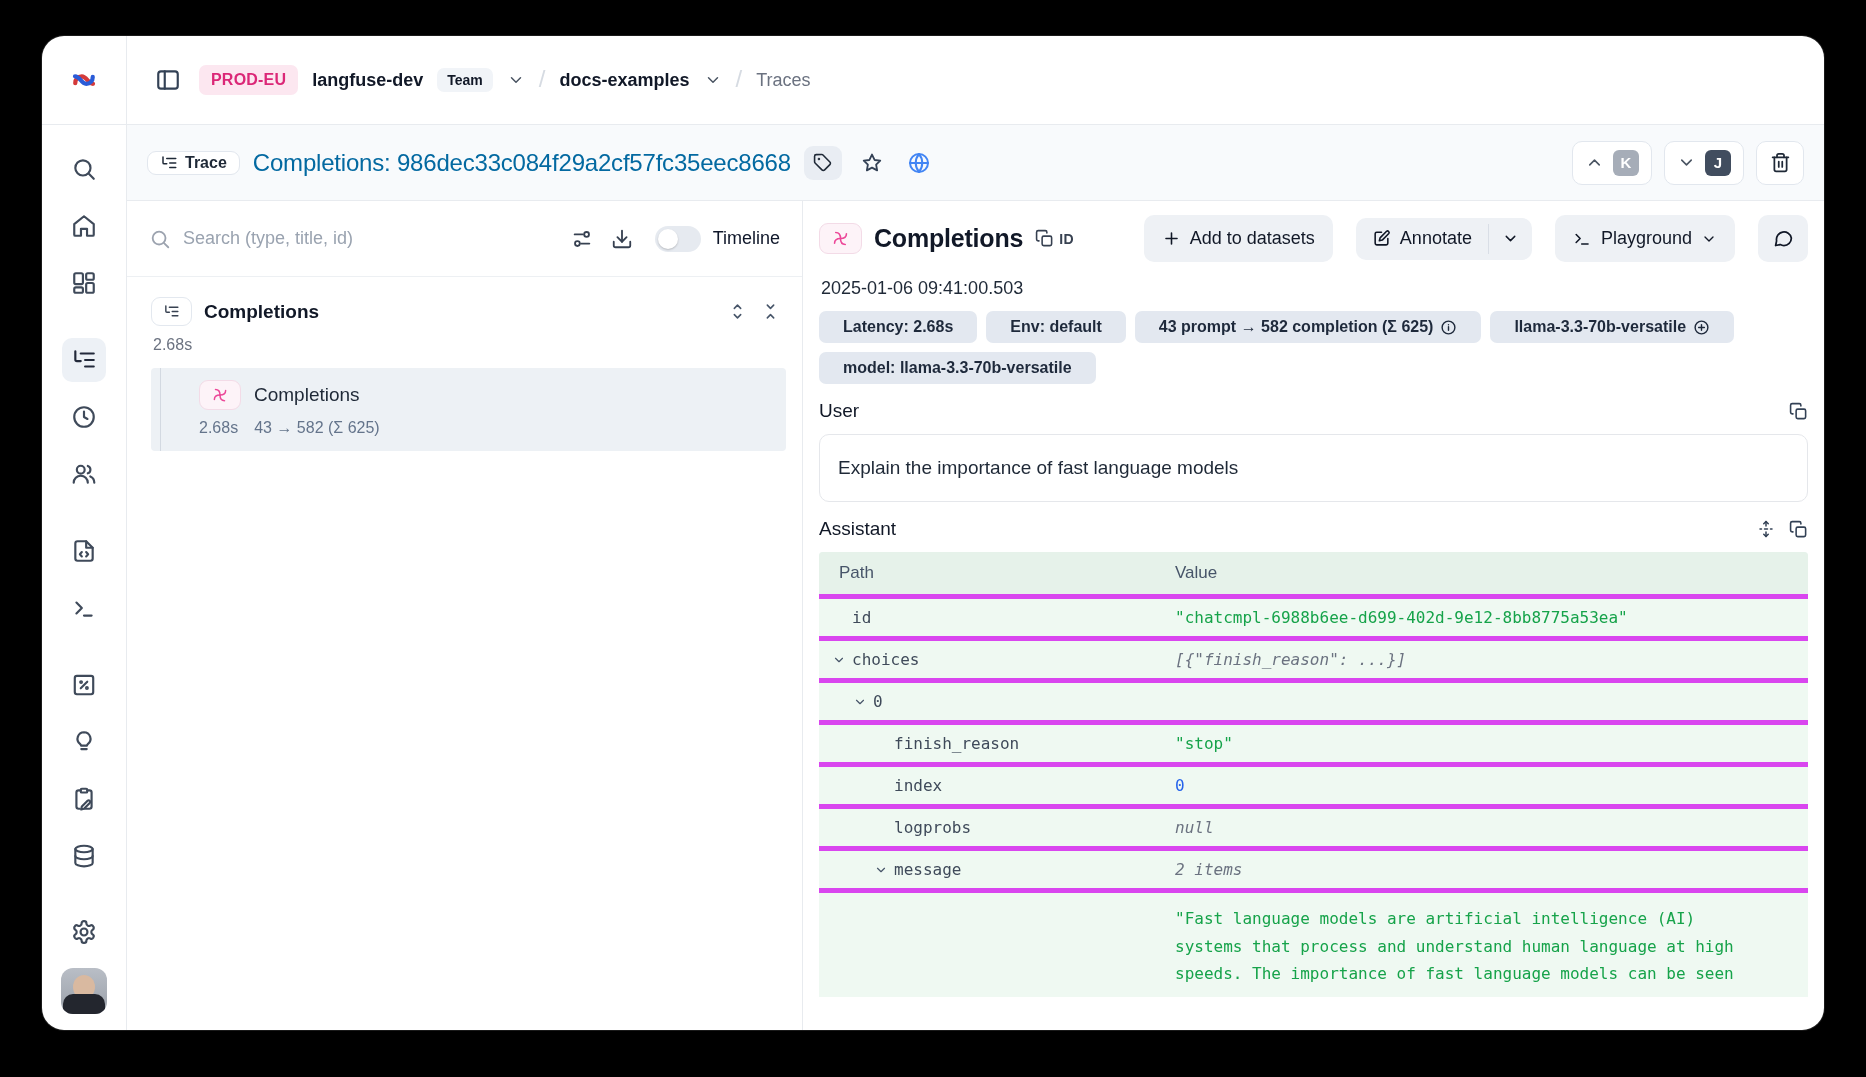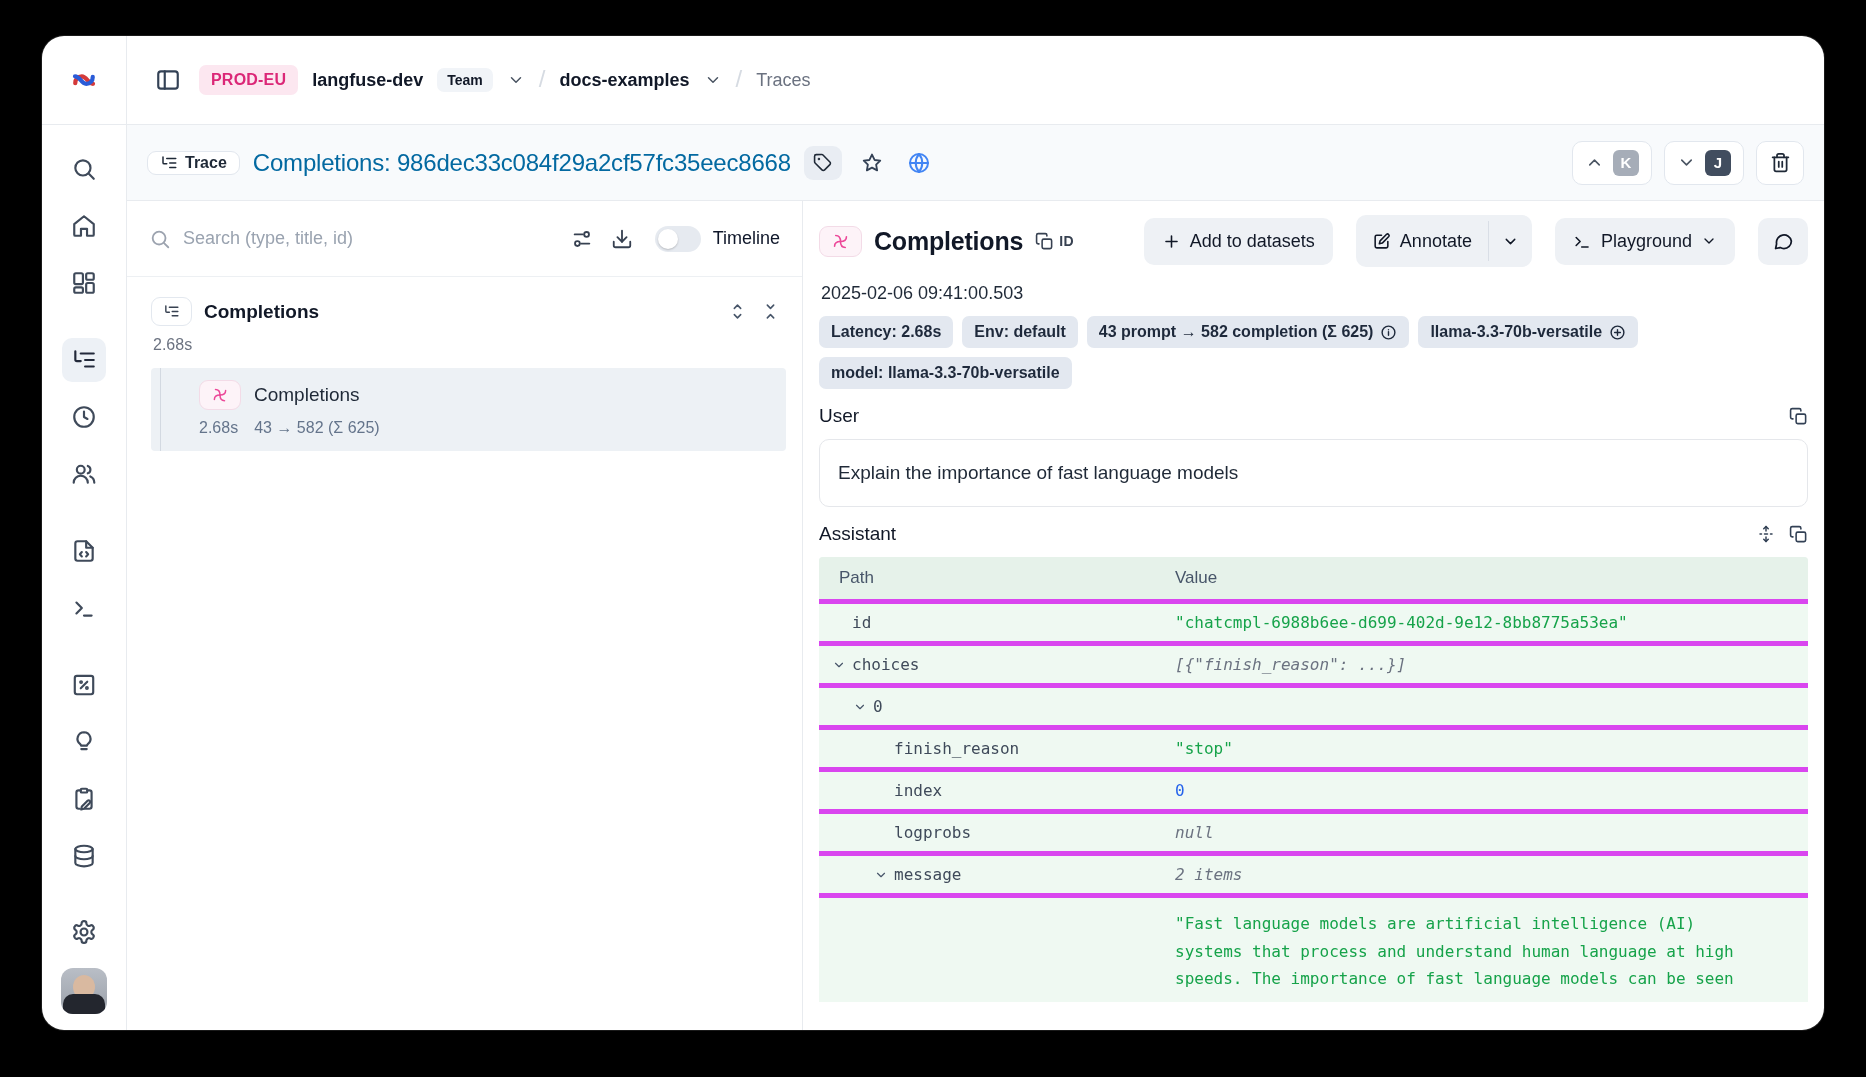--- a/index.html
+++ b/index.html
@@ -97,32 +97,32 @@
 
   
   .detailpanel { flex:1; min-width:0; padding:14px 16px 0 16px; display:flex; flex-direction:column; overflow:hidden; }
   .dhead { display:flex; align-items:center; gap:12px; }
   .dtitle { font-size:25px; font-weight:700; color:#111827; letter-spacing:-.2px; }
   .idwrap { display:flex; align-items:center; gap:5px; color:#374151; }
   .id-lbl { font-size:14px; font-weight:600; color:#374151; letter-spacing:.4px; }
   .dactions { margin-left:auto; display:flex; align-items:center; gap:23px; }
   .abtn { background:#eef1f5; border-radius:10px; height:47px; display:flex; align-items:center;
     gap:9px; padding:0 18px; font-size:18px; font-weight:500; color:#111827; cursor:pointer; }
-  .split { display:flex; background:#eef1f5; border-radius:10px; overflow:hidden; height:52px; }
+  .split { display:flex; background:#eef1f5; border-radius:10px; overflow:hidden; height:42px; }
   .split .left { display:flex; align-items:center; gap:9px; padding:0 16px; font-size:18px;
     font-weight:500; color:#111827; cursor:pointer; }
   .split .divider { width:1px; background:#d9dee6; margin:6px 0; }
   .split .right { display:flex; align-items:center; padding:0 13px; color:#111827; cursor:pointer; }
   .squarebtn { background:#eef1f5; border-radius:10px; width:50px; height:47px; display:flex;
     align-items:center; justify-content:center; color:#111827; cursor:pointer; }
 
   .dtimestamp { font-size:18px; color:#1f2937; margin:16px 2px 12px; }
   .badges { display:flex; flex-wrap:wrap; gap:9px; max-width:1310px; }
   .badge { background:#e3e8f0; color:#1e293b; border-radius:7px; font-size:16px; font-weight:600;
-    padding:7px 12px; display:flex; align-items:center; gap:7px; }
+    padding:7px 24px; display:flex; align-items:center; gap:7px; }
   .badge .bic { color:#1e293b; }
 
   .tabsrow { display:flex; align-items:flex-end; margin-top:18px; border-bottom:1px solid #e8ebef; position:relative; }
   .tab { font-size:19px; padding:10px 4px 12px; margin-right:28px; color:#334155; cursor:pointer; position:relative; }
   .tab.active { color:#0f172a; font-weight:500; }
   .tab.active::after { content:""; position:absolute; left:0; right:0; bottom:-2px; height:4px;
     border-radius:2px; background:#4f46e5; }
   .segmented { margin-left:auto; margin-bottom:6px; background:#f1f4f7; border-radius:9px; padding:4px;
     display:flex; align-items:center; }
   .seg { font-size:17px; padding:5px 12px; border-radius:7px; color:#64748b; cursor:pointer; }
@@ -484,21 +484,21 @@
                 </svg>
             </div>
             <div class="squarebtn">
               <svg class="ic" width="21" height="21" viewBox="0 0 24 24">
                   <path d="M21 11.5a8.5 8.5 0 0 1-8.5 8.5c-1.5 0-3-.4-4.2-1.1L3 20l1.1-5.3A8.5 8.5 0 1 1 21 11.5z"></path>
                 </svg>
             </div>
           </div>
         </div>
 
-        <div class="dtimestamp">2025-02-06 09:41:00.503</div>
+        <div class="dtimestamp">2025-01-06 09:41:00.503</div>
 
         <div class="badges">
           <span class="badge">Latency: 2.68s</span>
           <span class="badge">Env: default</span>
           <span class="badge">
             <span>43 prompt → 582 completion (Σ 625)</span>
             <svg class="ic bic" width="17" height="17" viewBox="0 0 24 24">
                 <circle cx="12" cy="12" r="9"></circle>
                 <path d="M12 11v5"></path>
                 <path d="M12 8h.01"></path>

